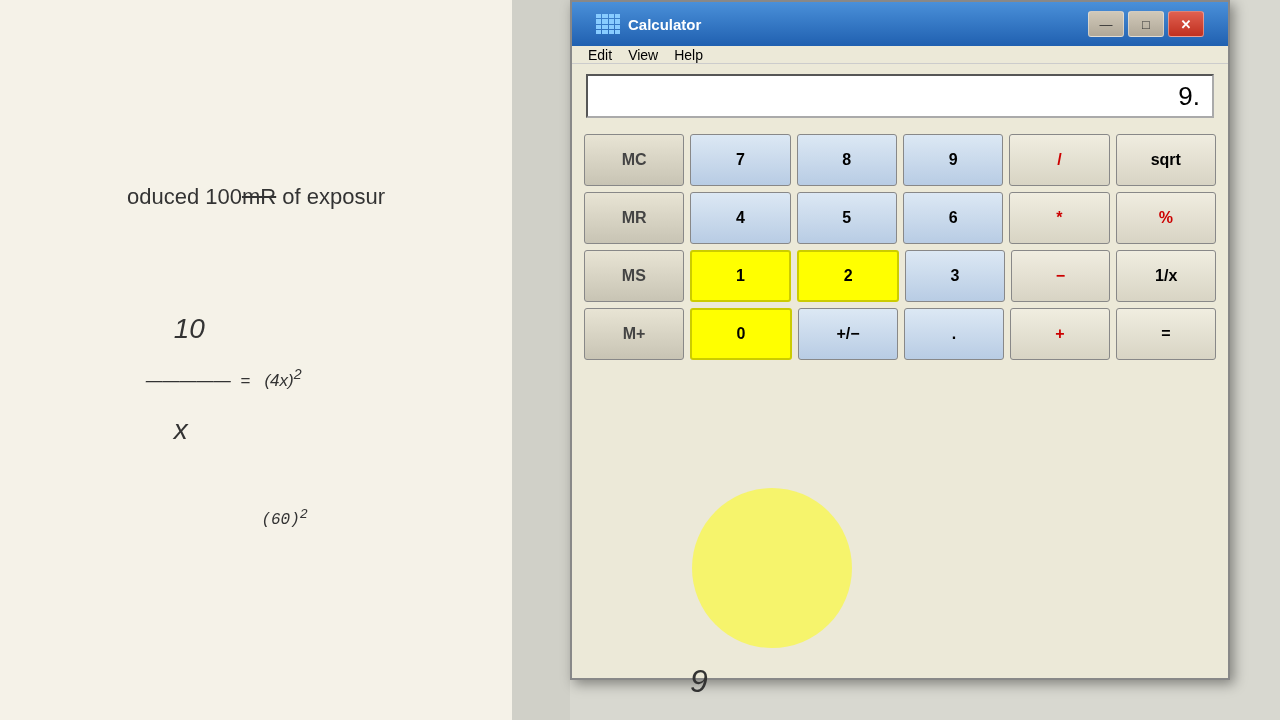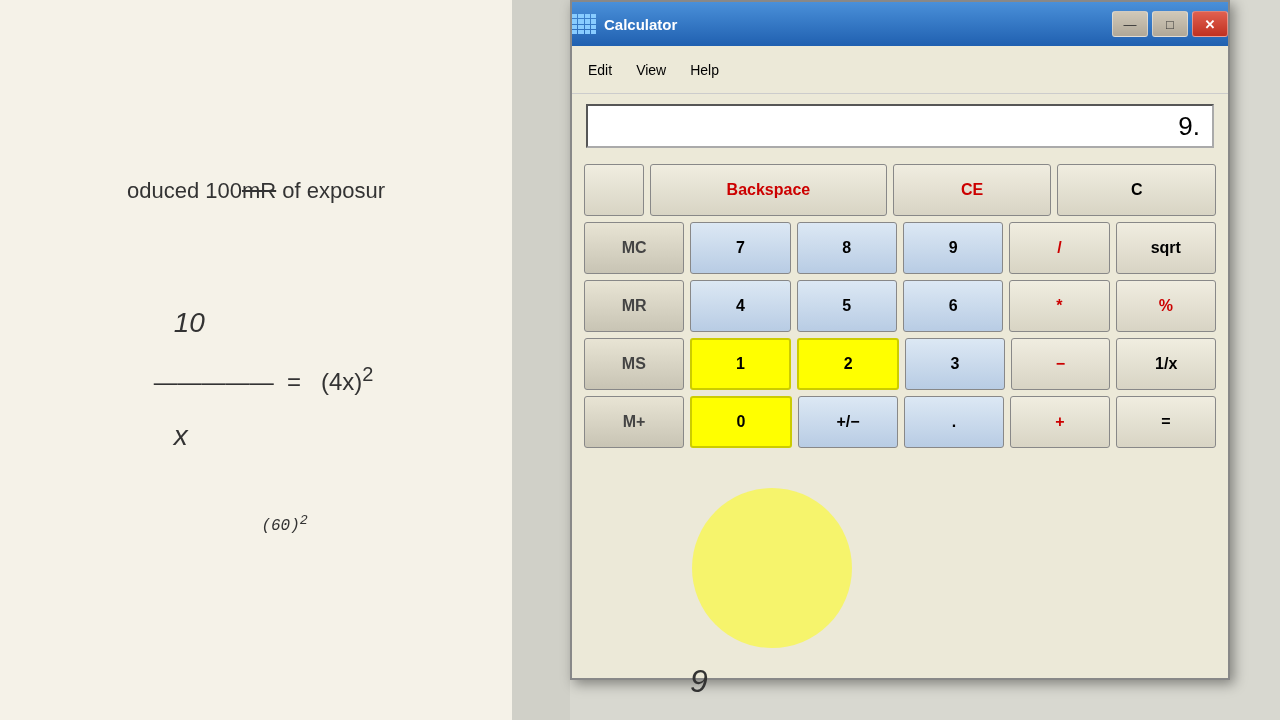--- a/index.html
+++ b/index.html
@@ -63,21 +63,21 @@
       border: 2px solid #888;
       box-shadow: 4px 4px 12px rgba(0,0,0,0.4);
     }
 
     
     .title-bar {
       background: linear-gradient(to bottom, #4a90d9 0%, #2060b0 100%);
       height: 44px;
       display: flex;
       align-items: center;
-      padding: 0 0;
+      padding: 0 24px;
       color: white;
     }
 
     .title-bar-icon {
       width: 24px;
       height: 20px;
       margin-right: 8px;
       display: grid;
       grid-template-columns: repeat(4,1fr);
       grid-template-rows: repeat(4,1fr);
@@ -117,26 +117,26 @@
 
     .title-btn.close-btn {
       background: linear-gradient(to bottom, #e06050, #c03020);
       color: white;
       font-weight: bold;
     }
 
     
     .menu-bar {
       background: #ece9d8;
-      height: 48px;
+      height: 18px;
       display: flex;
       align-items: center;
       padding: 5px 10px;
       border-bottom: 1px solid #ccc;
-      gap: 12px;
+      gap: 4px;
     }
 
     .menu-item {
       font-size: 14px;
       color: #000;
       cursor: pointer;
       padding: 2px 6px;
     }
 
     
@@ -262,21 +262,21 @@
 </head>
 <body>
 
 <div class="background-notes">
   <div class="notes-text">
     <span class="line">oduced 100<span class="strikethrough">mR</span> of exposur</span>
     <br><br>
     <span class="line" style="font-style:italic; font-size:28px;">
       &nbsp;&nbsp;&nbsp;&nbsp;&nbsp;&nbsp;10
     </span>
-    <span class="line" style="font-size:24px;">
+    <span class="line" style="font-style:italic; font-size:17px;">
       &nbsp;&nbsp;&nbsp;&nbsp;————— &nbsp;= &nbsp;&nbsp;(4x)<sup>2</sup>
     </span>
     <span class="line" style="font-style:italic; font-size:28px;">
       &nbsp;&nbsp;&nbsp;&nbsp;&nbsp;&nbsp;x
     </span>
     <br>
     <span class="line" style="font-style:italic; font-size:16px;font-family:Liberation Mono, monospace;">
       &nbsp;&nbsp;&nbsp;&nbsp;&nbsp;&nbsp;&nbsp;&nbsp;&nbsp;&nbsp;&nbsp;&nbsp;&nbsp;&nbsp;(60)<sup>2</sup>
     </span>
   </div>
@@ -318,26 +318,20 @@
     <span class="menu-item">View</span>
     <span class="menu-item">Help</span>
   </div>
 
   <div class="calc-display">
     <span>9.</span>
   </div>
 
   <div class="calc-buttons">
 
-    <div class="btn-row">
-      <div class="calc-btn btn-blank btn-small-gray"></div>
-      <div class="calc-btn btn-backspace btn-top" style="flex:1.5; color:#cc0000;">Backspace</div>
-      <div class="calc-btn btn-top btn-ce" style="color:#cc0000;">CE</div>
-      <div class="calc-btn btn-top">C</div>
-    </div>
 
     <div class="btn-row">
       <div class="calc-btn btn-memory btn-mem-wide">MC</div>
       <div class="calc-btn btn-number">7</div>
       <div class="calc-btn btn-number">8</div>
       <div class="calc-btn btn-number">9</div>
       <div class="calc-btn btn-operator">/</div>
       <div class="calc-btn">sqrt</div>
     </div>
 

